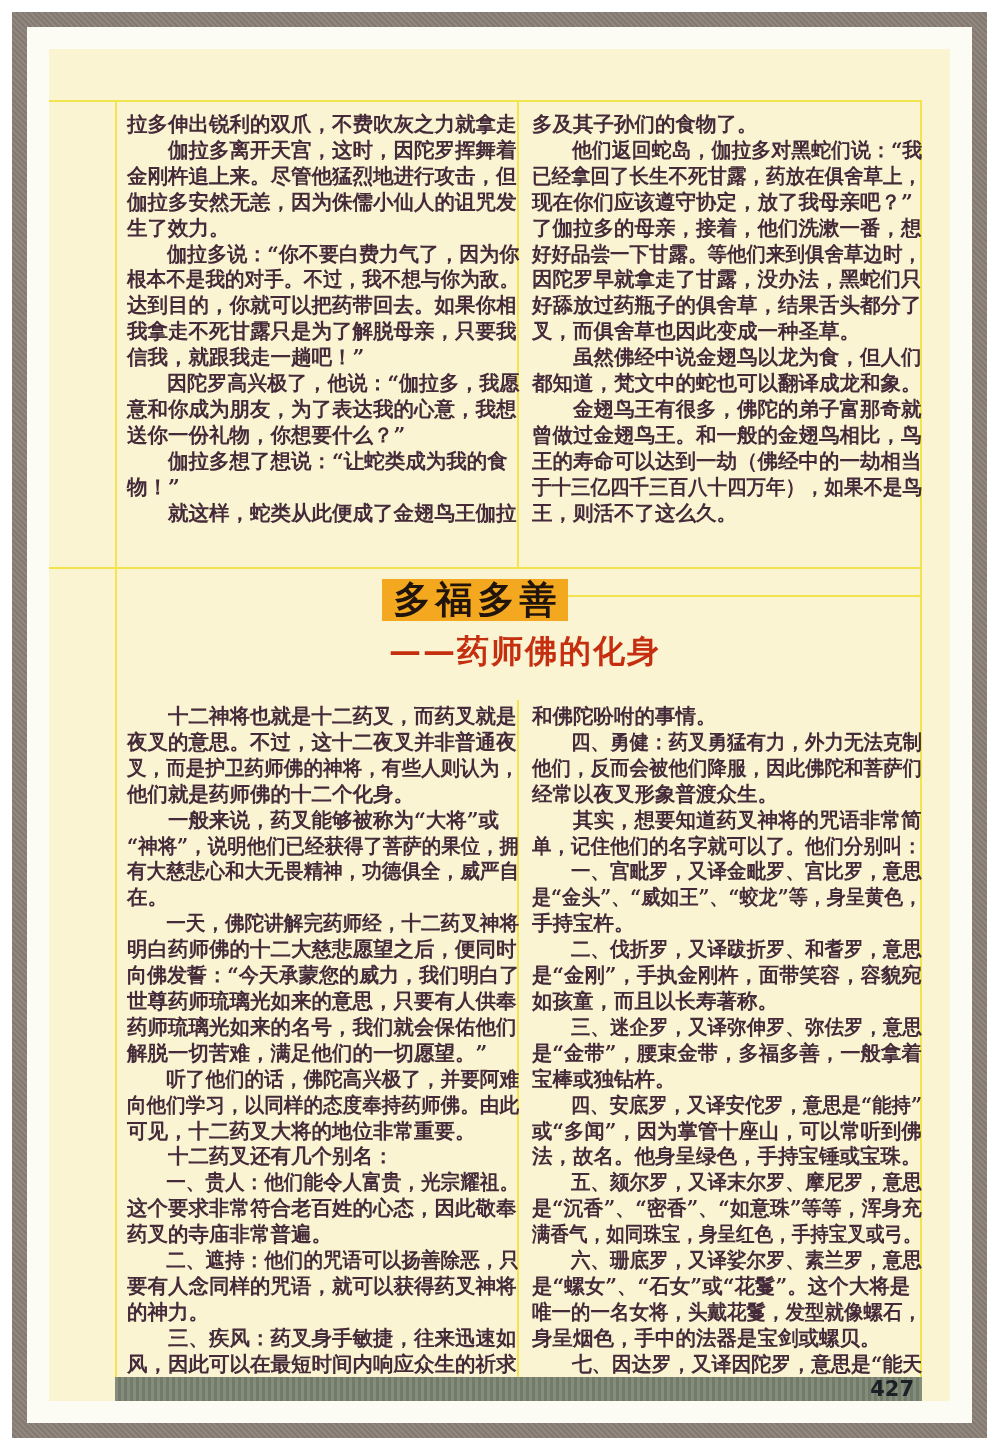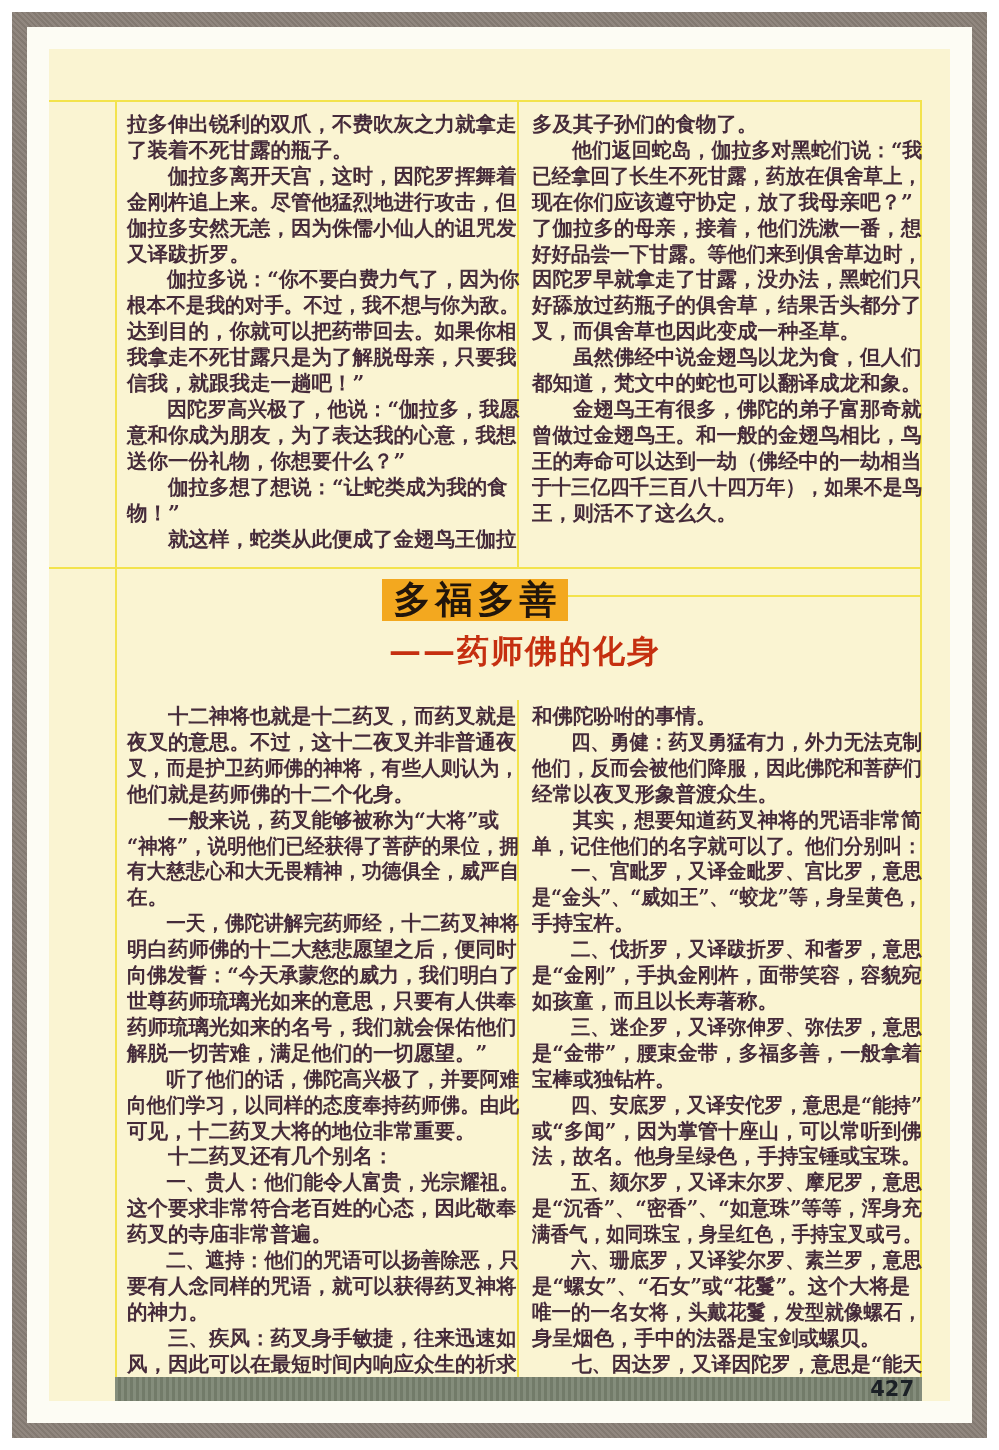--- a/index.html
+++ b/index.html
@@ -71,25 +71,24 @@
         <div class="rule rule-top"></div>
         <div class="rule rule-mid"></div>
         <div class="rule rule-left"></div>
         <div class="rule rule-right"></div>
         <div class="rule divider-top"></div>
         <div class="rule divider-bottom"></div>
         <div class="rule title-side-line"></div>
 
         <div class="col top-left">
             <div class="text-line">拉多伸出锐利的双爪，不费吹灰之力就拿走</div>
-            <div class="text-line">了装着不死甘露的瓶子。</div>
             <div class="text-line">　　伽拉多离开天宫，这时，因陀罗挥舞着</div>
             <div class="text-line">金刚杵追上来。尽管他猛烈地进行攻击，但</div>
             <div class="text-line">伽拉多安然无恙，因为侏儒小仙人的诅咒发</div>
-            <div class="text-line">又译跋折罗。</div>
+            <div class="text-line">生了效力。</div>
             <div class="text-line" style="transform: scaleX(0.977556);">　　伽拉多说：“你不要白费力气了，因为你</div>
             <div class="text-line" style="transform: scaleX(0.956098);">根本不是我的对手。不过，我不想与你为敌。</div>
             <div class="text-line">达到目的，你就可以把药带回去。如果你相</div>
             <div class="text-line">我拿走不死甘露只是为了解脱母亲，只要我</div>
             <div class="text-line">信我，就跟我走一趟吧！”</div>
             <div class="text-line" style="transform: scaleX(0.977556);">　　因陀罗高兴极了，他说：“伽拉多，我愿</div>
             <div class="text-line">意和你成为朋友，为了表达我的心意，我想</div>
             <div class="text-line">送你一份礼物，你想要什么？”</div>
             <div class="text-line">　　伽拉多想了想说：“让蛇类成为我的食</div>
             <div class="text-line">物！”</div>

